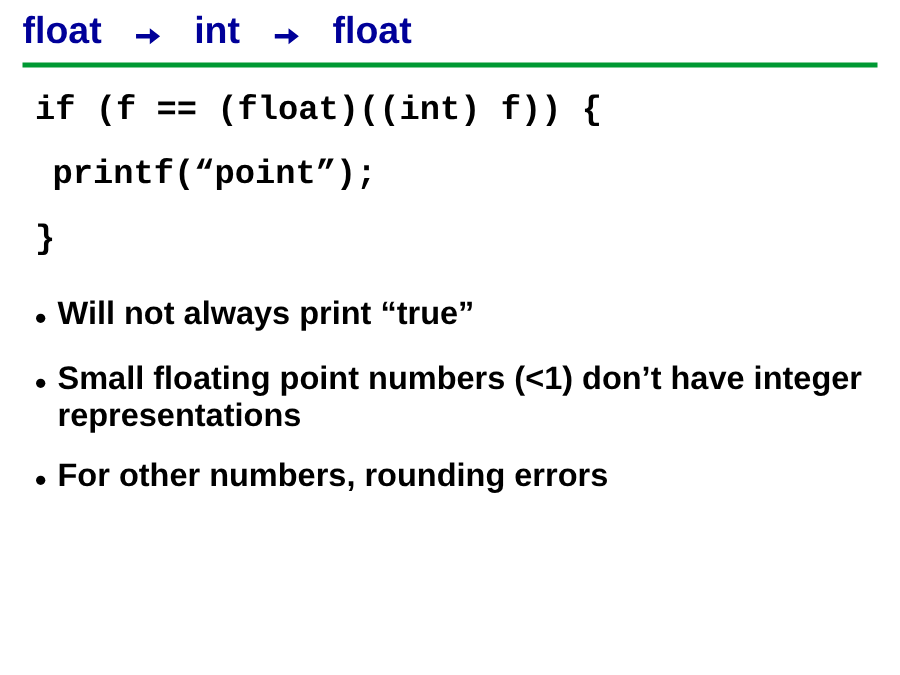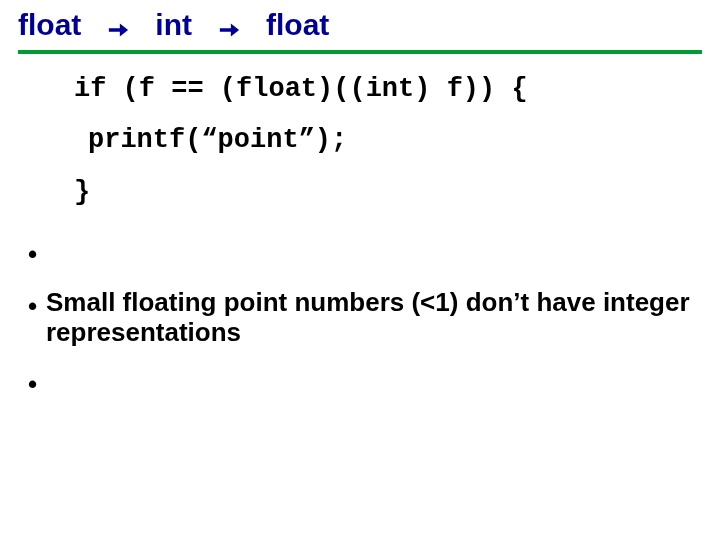--- a/index.html
+++ b/index.html
@@ -3,21 +3,21 @@
 <meta charset="utf-8">
 <style>
   * { margin: 0; padding: 0; box-sizing: border-box; }
   html, body { width: 720px; height: 540px; background: #fff; font-family: Arial, Helvetica, sans-serif; overflow: hidden; }
   .slide { width: 720px; height: 540px; position: relative; padding: 0; }
   .title-wrap { padding: 8px 18px 4px 18px; }
   .title { font-size: 30px; font-weight: bold; color: #000099; display: flex; align-items: center; gap: 26px; }
   .arrow-svg { width: 22px; height: 22px; display: inline-block; }
   .title-underline { height: 4px; background: #009933; margin: 4px 18px 0 18px; }
   .body { padding: 10px 28px 0 28px; }
-  .code { font-family: "Courier New", Courier, monospace; font-size: 27px; font-weight: bold; color: #000; line-height: 1.9; margin-bottom: 18px; margin-left: 46px; }
+  .code { font-family: "Courier New", Courier, monospace; font-size: 27px; font-weight: bold; color: #000; line-height: 1.9; margin-bottom: 18px; }
   .code .line1 { }
   .code .line2 { padding-left: 14px; }
   .code .line3 { }
   .bullets { font-size: 26px; font-weight: bold; color: #000; }
   .bullets .b { display: flex; align-items: flex-start; margin-bottom: 18px; line-height: 1.15; }
   .bullets .dot { width: 10px; flex: 0 0 auto; margin-right: 8px; margin-top: 4px; }
   .bullets .txt { flex: 1 1 auto; }
   .footer { position: absolute; bottom: 8px; left: 0; right: 0; height: 50px; }
   .logo { position: absolute; left: 14px; bottom: 2px; width: 58px; height: 40px; }
   .foot-left { position: absolute; left: 86px; bottom: 4px; font-size: 10px; color: #000; }
@@ -50,25 +50,27 @@
   <div class="body">
     <div class="code">
       <div class="line1">if (f == (float)((int) f)) {</div>
       <div class="line2">printf(“point”);</div>
       <div class="line3">}</div>
     </div>
 
     <div class="bullets">
       <div class="b">
         <span class="dot">•</span>
+        <span class="txt">Will not always print “true”</span>
       </div>
       <div class="b">
         <span class="dot">•</span>
         <span class="txt">Small floating point numbers (&lt;1) don’t have integer representations</span>
       </div>
       <div class="b">
         <span class="dot">•</span>
+        <span class="txt">For other numbers, rounding errors</span>
       </div>
     </div>
   </div>
 
 
 </div>
 
 </body></html>

